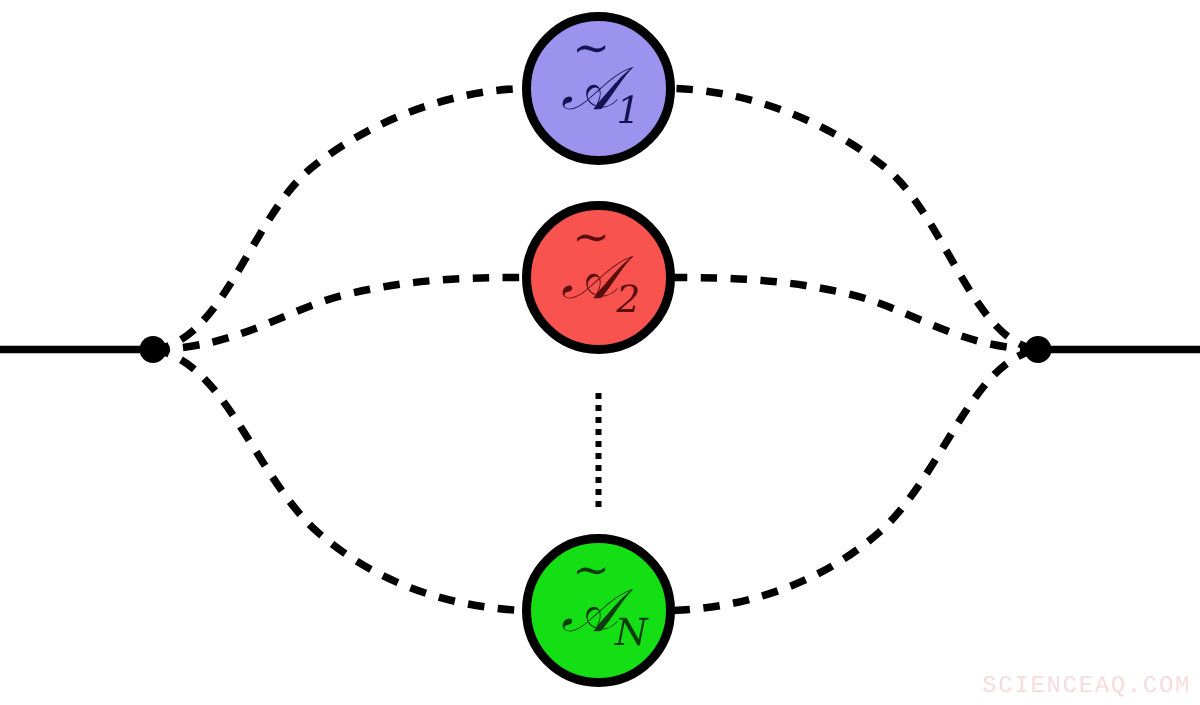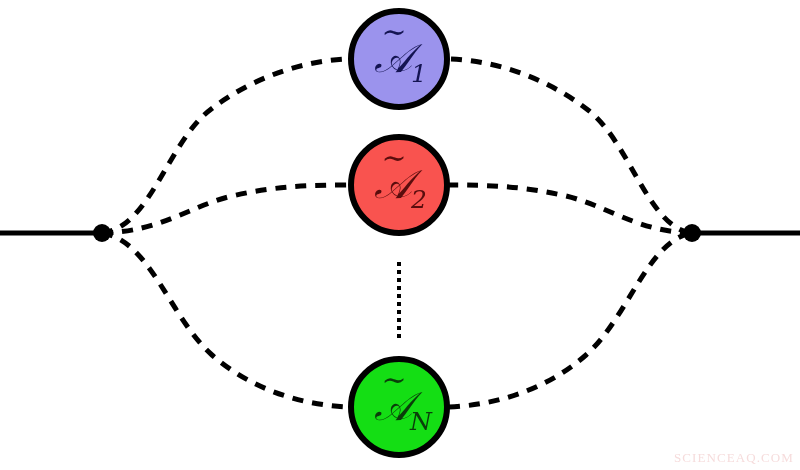--- a/index.html
+++ b/index.html
@@ -46,22 +46,22 @@
   .node-tilde {
     font-family: "DejaVu Serif", "Liberation Serif", serif;
     font-size: 30px;
     text-anchor: middle;
     user-select: none;
   }
   .watermark {
     position: absolute;
     right: 6px;
     bottom: 4px;
-    font-family: Liberation Serif, serif;
-    font-size: 13px;
+    font-family: Liberation Mono, monospace;
+    font-size: 16px;
     letter-spacing: 1.1px;
     color: #f6dcdc;
     user-select: none;
     white-space: nowrap;
   }
 </style>
 </head>
 <body>
 
 <div id="diagram-root">

